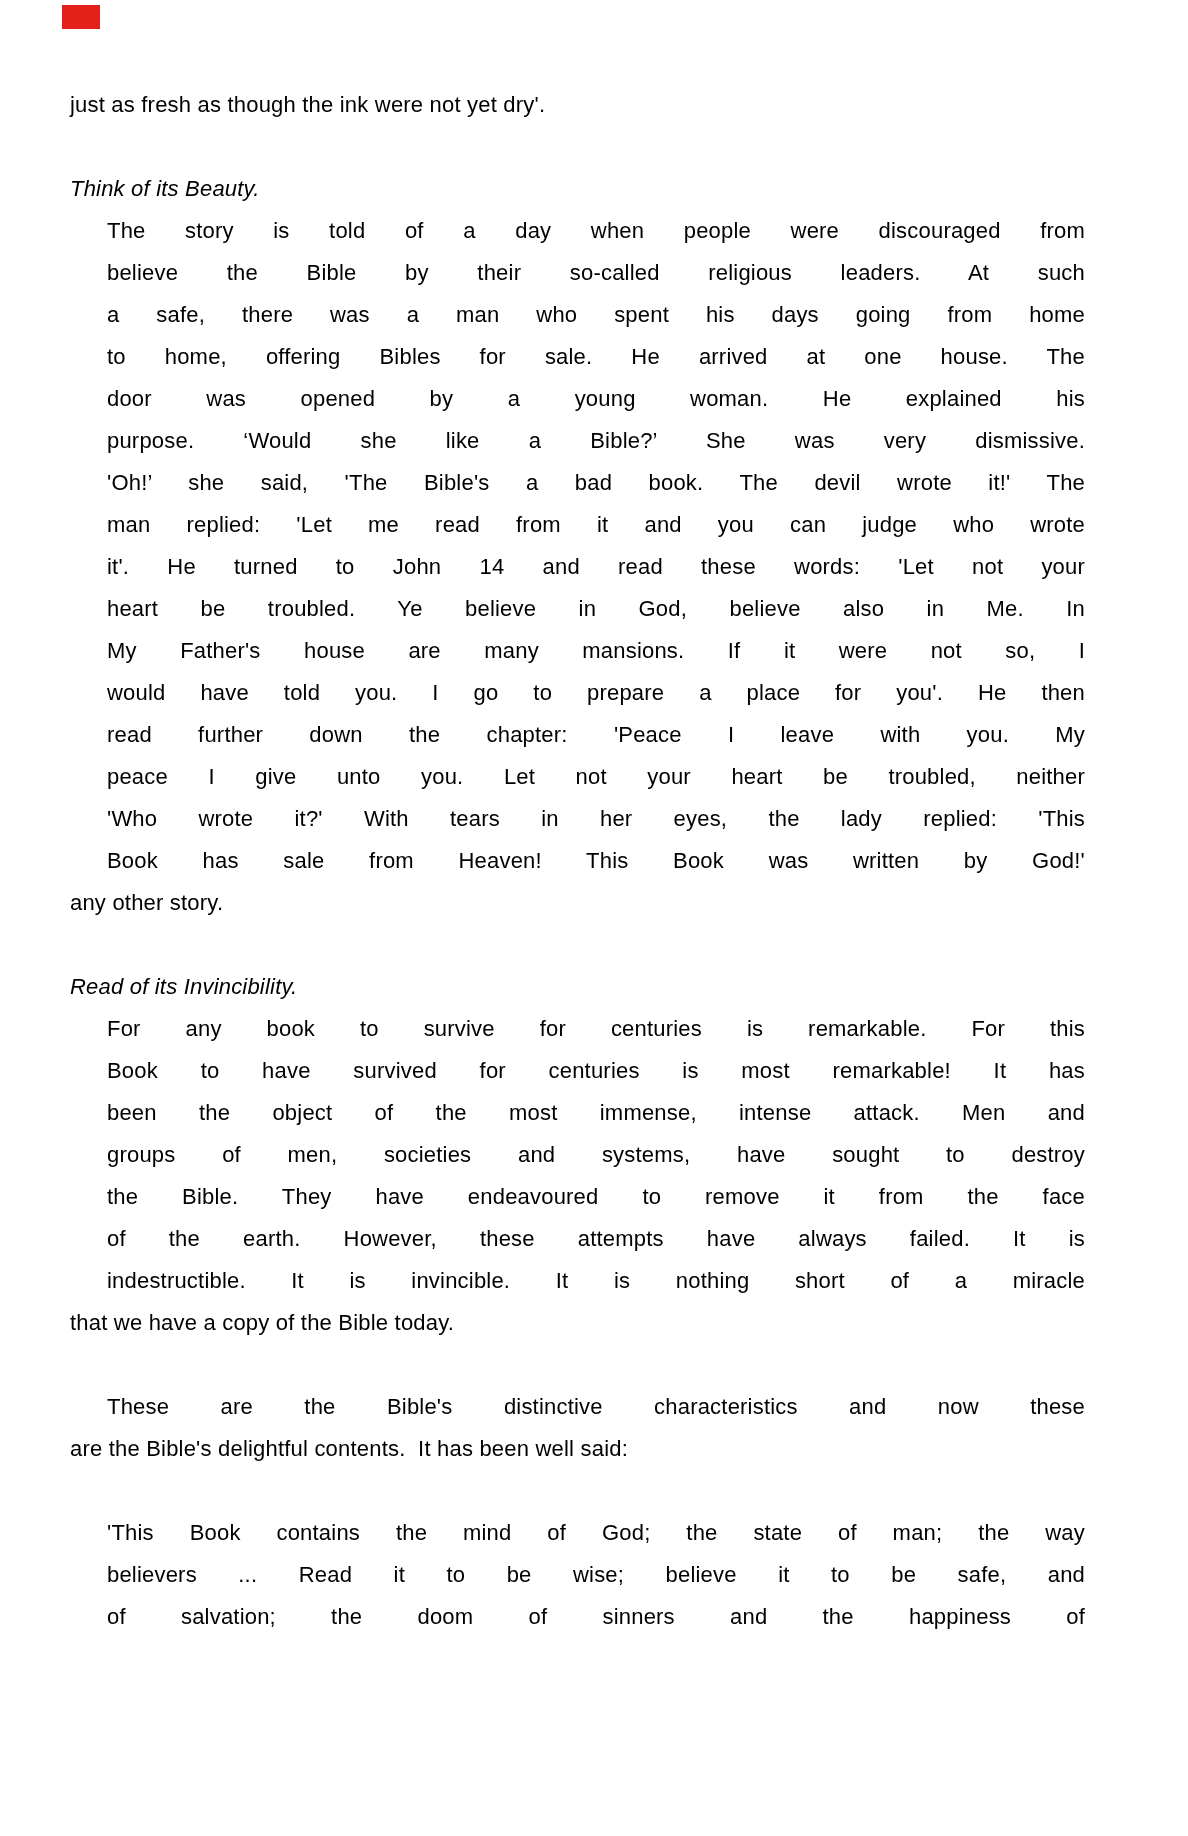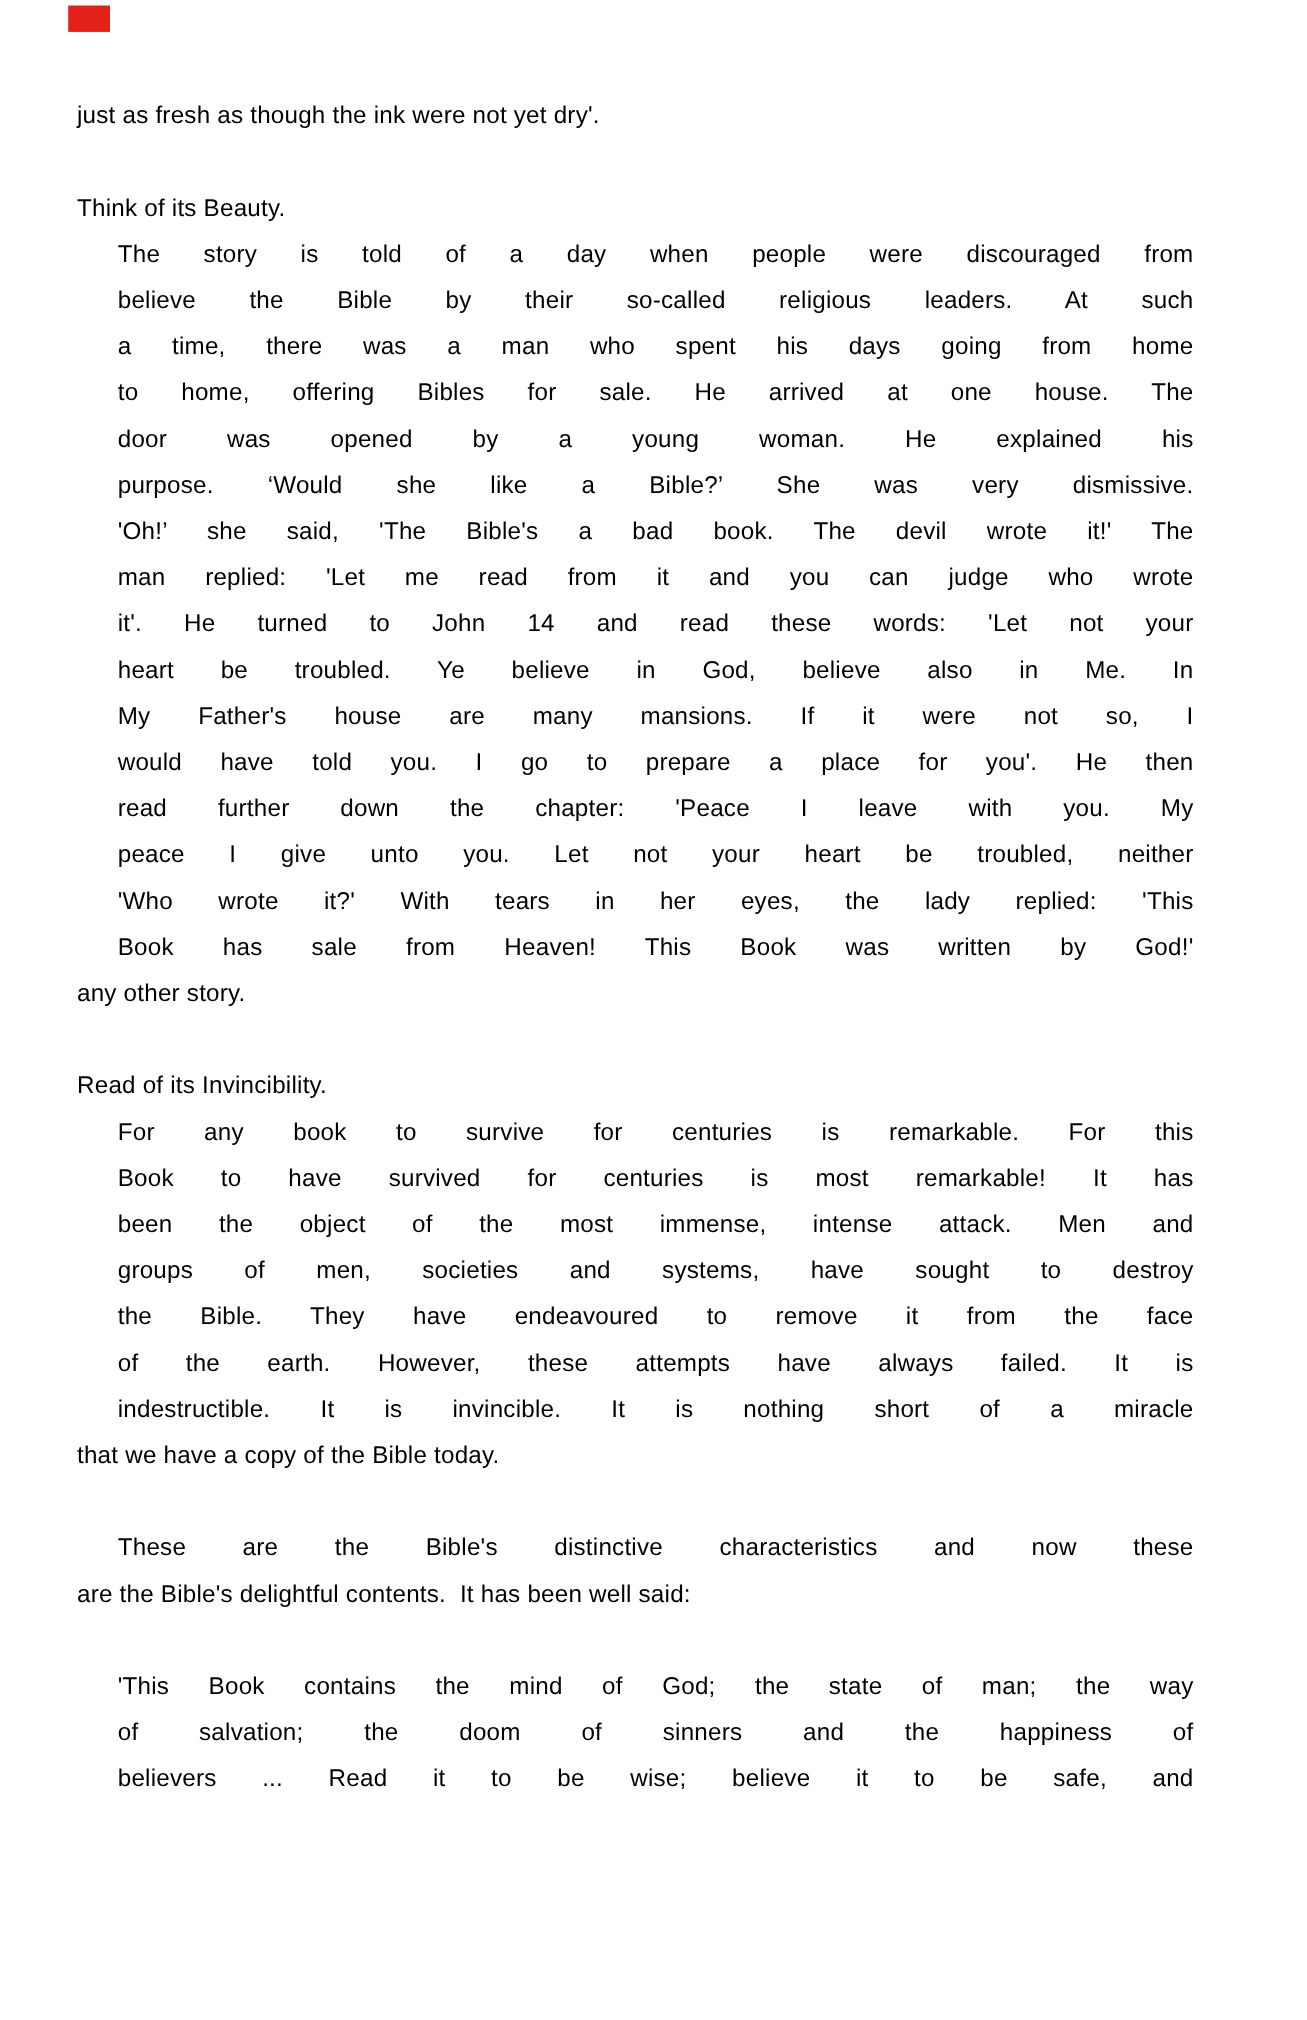--- a/index.html
+++ b/index.html
@@ -29,20 +29,21 @@
     top: 84px;
     width: 1015px;
     font-size: 22px;
     line-height: 42px;
     letter-spacing: 0.2px;
   }
   .para {
     margin: 0 0 42px 0;
   }
   .para.heading {
+    font-style: italic;
     margin-bottom: 0;
     margin-top: 36px;
   }
   .line {
     min-height: 42px;
   }
   .line.just {
     text-align: justify;
     text-align-last: justify;
     white-space: normal;
@@ -61,21 +62,21 @@
   <main class="text-block" id="content">
       <div class="para body">
         <div class="line left">just as fresh as though the ink were not yet dry'.</div>
       </div>
       <div class="para heading">
         <div class="line left">Think of its Beauty.</div>
       </div>
       <div class="para body">
         <div class="line just">The story is told of a day when people were discouraged from</div>
         <div class="line just">believe the Bible by their so-called religious leaders.  At such</div>
-        <div class="line just">a time, there was a man who spent his days going from home</div>
+        <div class="line just">a safe, there was a man who spent his days going from home</div>
         <div class="line just">to home, offering Bibles for sale. He arrived at one house.  The</div>
         <div class="line just">door was opened by a young woman.  He explained his</div>
         <div class="line just">purpose.  ‘Would she like a Bible?’  She was very dismissive.</div>
         <div class="line just">'Oh!’ she said, 'The Bible's a bad book.  The devil wrote it!'  The</div>
         <div class="line just">man replied: 'Let me read from it and you can judge who wrote</div>
         <div class="line just">it'.  He turned to John 14 and read these words: 'Let not your</div>
         <div class="line just">heart be troubled.  Ye believe in God, believe also in Me.  In</div>
         <div class="line just">My Father's house are many mansions.  If it were not so, I</div>
         <div class="line just">would have told you.  I go to prepare a place for you'.  He then</div>
         <div class="line just">read further down the chapter: 'Peace I leave with you.  My</div>
@@ -96,17 +97,17 @@
         <div class="line just">of the earth.  However, these attempts have always failed.  It is</div>
         <div class="line just">indestructible.  It is invincible.  It is nothing short of a miracle</div>
         <div class="line left">that we have a copy of the Bible today.</div>
       </div>
       <div class="para body">
         <div class="line just">These are the Bible's distinctive characteristics and now these</div>
         <div class="line left">are the Bible's delightful contents.  It has been well said:</div>
       </div>
       <div class="para body">
         <div class="line just">'This Book contains the mind of God; the state of man; the way</div>
+        <div class="line just">believers ... Read it to be wise; believe it to be safe, and</div>
         <div class="line just">of salvation; the doom of sinners and the happiness of</div>
-        <div class="line just">believers ... Read it to be wise; believe it to be safe, and</div>
       </div>
     </main>
 </div>
 
 </body></html>

